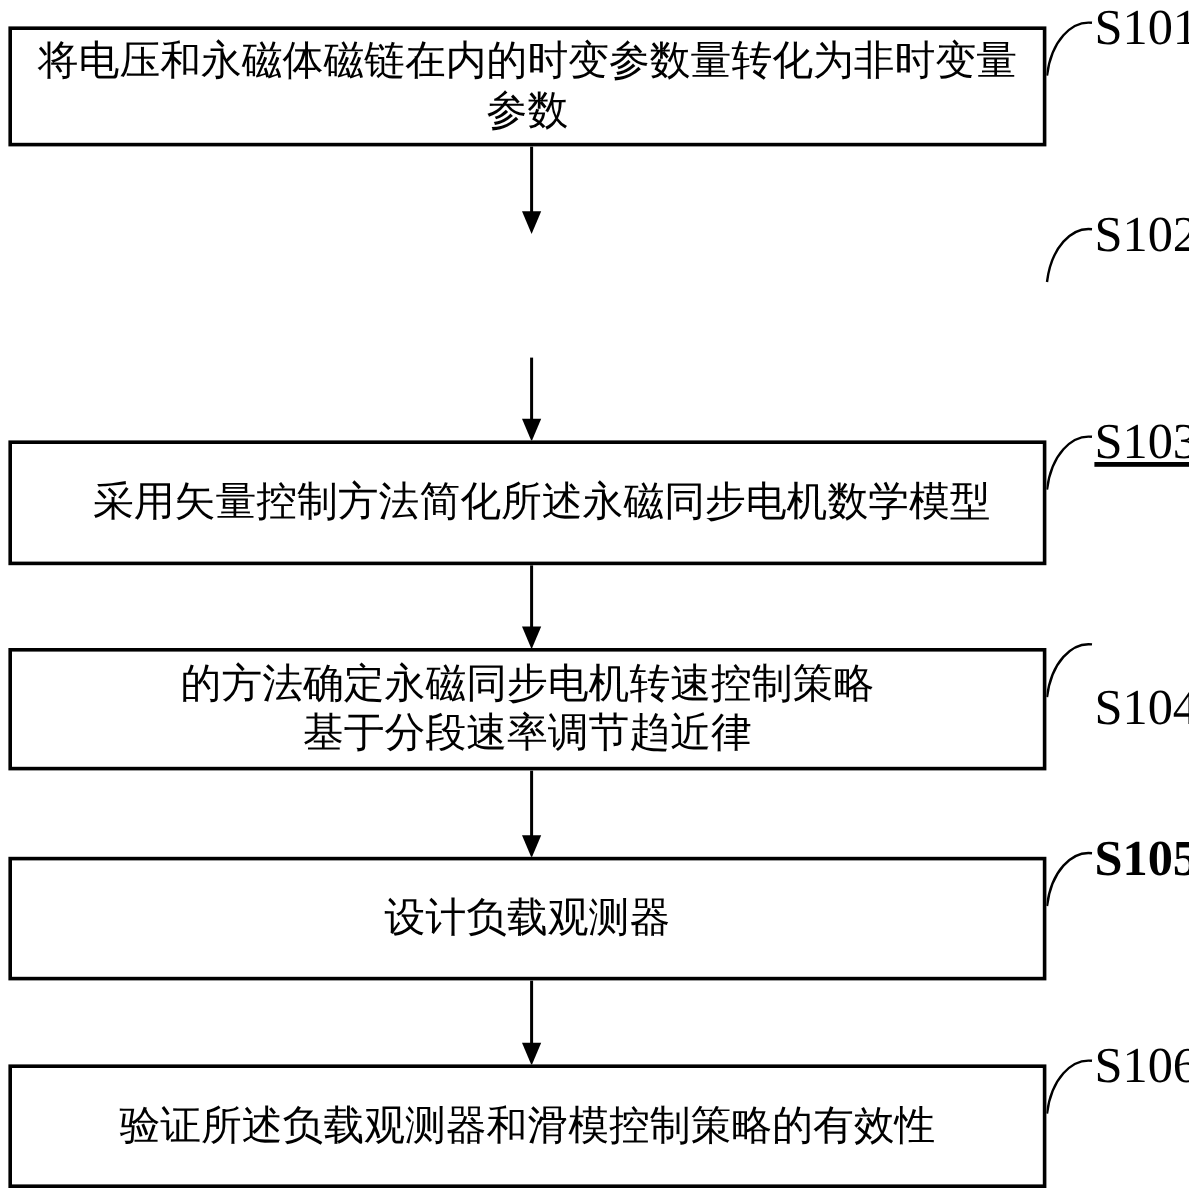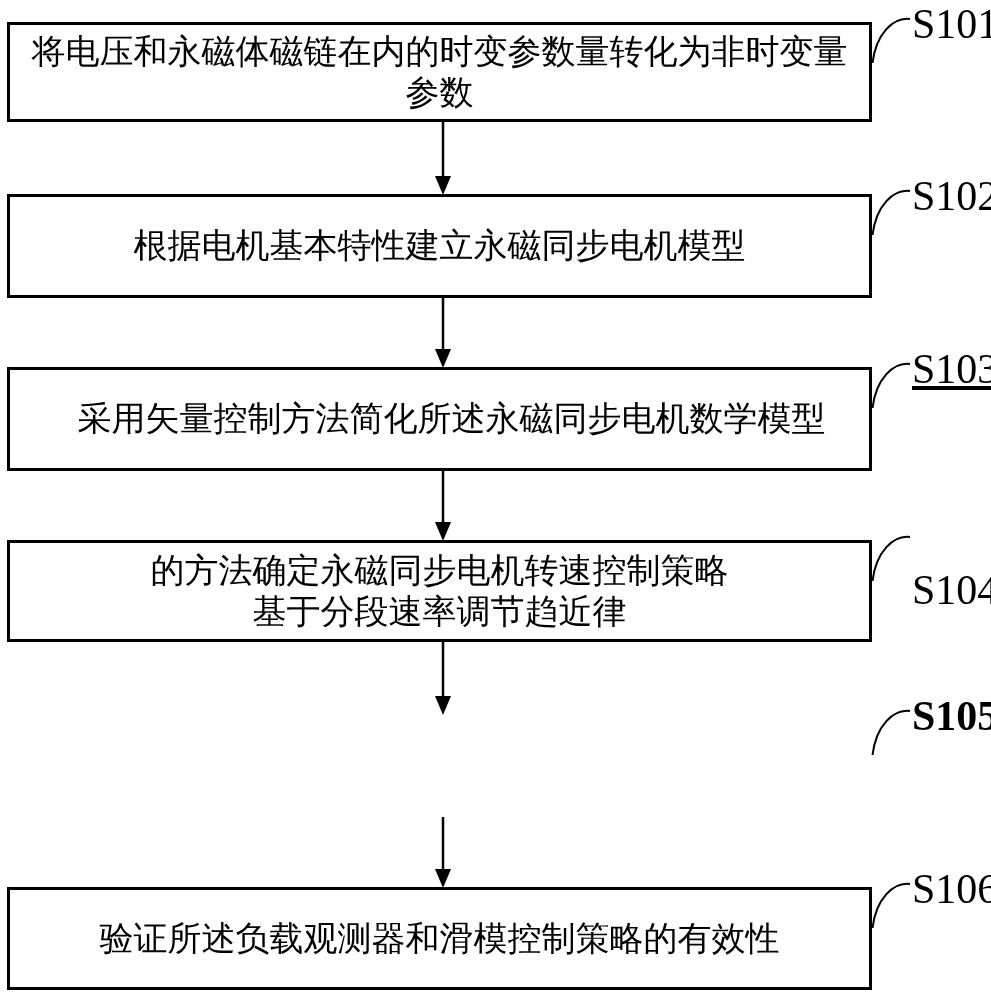--- a/index.html
+++ b/index.html
@@ -102,36 +102,36 @@
     <path class="leader" d="M 910 711 C 893 709 876 726 872.5 755"></path>
     <path class="leader" d="M 910 884 C 893 882 876 899 872.5 928"></path>
   </svg>
 
   <div class="box" style="top:22px; height:100px;">
     <div class="tline">将电压和永磁体磁链在内的时变参数量转化为非时变量</div>
     <div class="tline">参数</div>
   </div>
   <div class="step-label" style="top:3px;">S101</div>
 
-  <div class="box" style="top:194px; height:104px;">
-    <div class="tline">根据电机基本特性建立永磁同步电机模型</div>
-  </div>
   <div class="step-label" style="top:175px;">S102</div>
 
   <div class="box" style="top:367px; height:104px;padding-left:24px;">
     <div class="tline">采用矢量控制方法简化所述永磁同步电机数学模型</div>
   </div>
   <div class="step-label" style="top:348px;text-decoration:underline;">S103</div>
 
   <div class="box" style="top:540px; height:102px;">
     <div class="tline">的方法确定永磁同步电机转速控制策略</div>
     <div class="tline">基于分段速率调节趋近律</div>
   </div>
   <div class="step-label" style="top:521px;margin-top:48px;">S104</div>
 
+  <div class="box" style="top:714px; height:103px;">
+    <div class="tline">设计负载观测器</div>
+  </div>
   <div class="step-label" style="top:695px;font-weight:bold;">S105</div>
 
   <div class="box" style="top:887px; height:103px;">
     <div class="tline">验证所述负载观测器和滑模控制策略的有效性</div>
   </div>
   <div class="step-label" style="top:868px;">S106</div>
 
 </div>
 
 </body></html>

